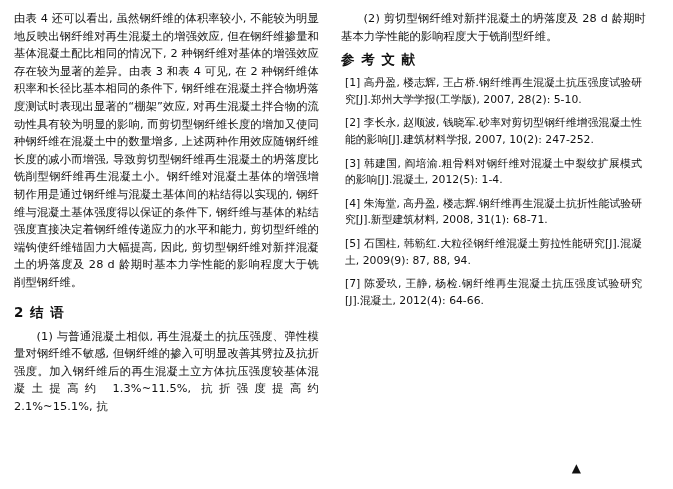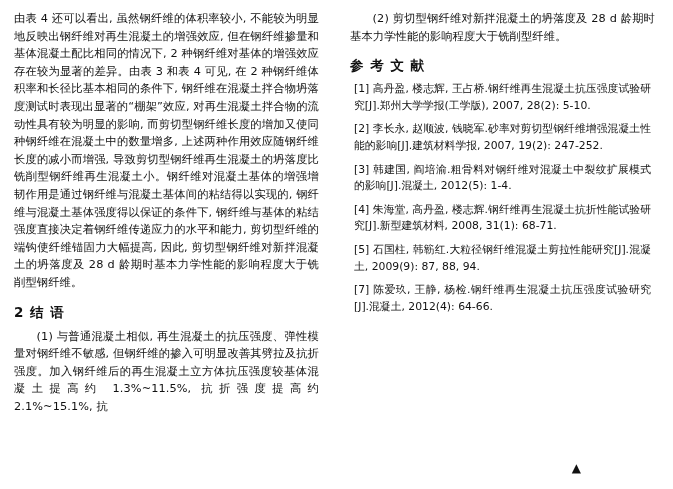--- a/index.html
+++ b/index.html
@@ -17,21 +17,21 @@
   .page {
     position: relative;
     width: 673px;
     height: 489px;
     box-sizing: border-box;
     padding: 10px 14px 8px 14px;
   }
   .columns {
     display: flex;
     flex-direction: row;
-    gap: 31px;
+    gap: 22px;
     height: 100%;
   }
   .col {
     width: 305px;
     flex: 0 0 305px;
   }
   p.body {
     margin: 0 0 2px 0;
     font-size: 11.3px;
     line-height: 17.6px;
@@ -42,21 +42,21 @@
   p.indent {
     text-indent: 2em;
   }
   h2.section {
     margin: 12px 0 6px 0;
     font-size: 13.5px;
     font-weight: bold;
     letter-spacing: 1px;
   }
   h2.refs {
-    margin: 12px 0 6px 0;
+    margin: 6px 0 6px 0;
     font-size: 13.5px;
     font-weight: bold;
     letter-spacing: 1px;
   }
   ol.reflist {
     margin: 4px;
     padding: 0;
     list-style: none;
   }
   ol.reflist li {
@@ -86,21 +86,21 @@
       <p class="body">由表 4 还可以看出, 虽然钢纤维的体积率较小, 不能较为明显地反映出钢纤维对再生混凝土的增强效应, 但在钢纤维掺量和基体混凝土配比相同的情况下, 2 种钢纤维对基体的增强效应存在较为显著的差异。由表 3 和表 4 可见, 在 2 种钢纤维体积率和长径比基本相同的条件下, 钢纤维在混凝土拌合物坍落度测试时表现出显著的“棚架”效应, 对再生混凝土拌合物的流动性具有较为明显的影响, 而剪切型钢纤维长度的增加又使同种钢纤维在混凝土中的数量增多, 上述两种作用效应随钢纤维长度的减小而增强, 导致剪切型钢纤维再生混凝土的坍落度比铣削型钢纤维再生混凝土小。钢纤维对混凝土基体的增强增韧作用是通过钢纤维与混凝土基体间的粘结得以实现的, 钢纤维与混凝土基体强度得以保证的条件下, 钢纤维与基体的粘结强度直接决定着钢纤维传递应力的水平和能力, 剪切型纤维的端钩使纤维锚固力大幅提高, 因此, 剪切型钢纤维对新拌混凝土的坍落度及 28 d 龄期时基本力学性能的影响程度大于铣削型钢纤维。</p>
       <h2 class="section">2  结  语</h2>
       <p class="body indent">(1) 与普通混凝土相似, 再生混凝土的抗压强度、弹性模量对钢纤维不敏感, 但钢纤维的掺入可明显改善其劈拉及抗折强度。加入钢纤维后的再生混凝土立方体抗压强度较基体混凝土提高约 1.3%~11.5%, 抗折强度提高约 2.1%~15.1%, 抗</p>
     </div>
 
     <div class="col">
       <p class="body indent">(2) 剪切型钢纤维对新拌混凝土的坍落度及 28 d 龄期时基本力学性能的影响程度大于铣削型纤维。</p>
       <h2 class="refs">参 考 文 献</h2>
       <ol class="reflist">
         <li>[1]  高丹盈, 楼志辉, 王占桥.钢纤维再生混凝土抗压强度试验研究[J].郑州大学学报(工学版), 2007, 28(2): 5-10.</li>
-        <li>[2]  李长永, 赵顺波, 钱晓军.砂率对剪切型钢纤维增强混凝土性能的影响[J].建筑材料学报, 2007, 19(2): 247-252.</li>
+        <li>[2]  李长永, 赵顺波, 钱晓军.砂率对剪切型钢纤维增强混凝土性能的影响[J].建筑材料学报, 2007, 10(2): 247-252.</li>
         <li>[3]  韩建国, 阎培渝.粗骨料对钢纤维对混凝土中裂纹扩展模式的影响[J].混凝土, 2012(5): 1-4.</li>
         <li>[4]  朱海堂, 高丹盈, 楼志辉.钢纤维再生混凝土抗折性能试验研究[J].新型建筑材料, 2008, 31(1): 68-71.</li>
         <li>[5]  石国柱, 韩簕红.大粒径钢纤维混凝土剪拉性能研究[J].混凝土, 2009(9): 87, 88, 94.</li>
         <li>[7]  陈爱玖, 王静, 杨检.钢纤维再生混凝土抗压强度试验研究[J].混凝土, 2012(4): 64-66.</li>
       </ol>
     </div>
 
   </div>
   <div class="endmark">▲</div>
 </div>

